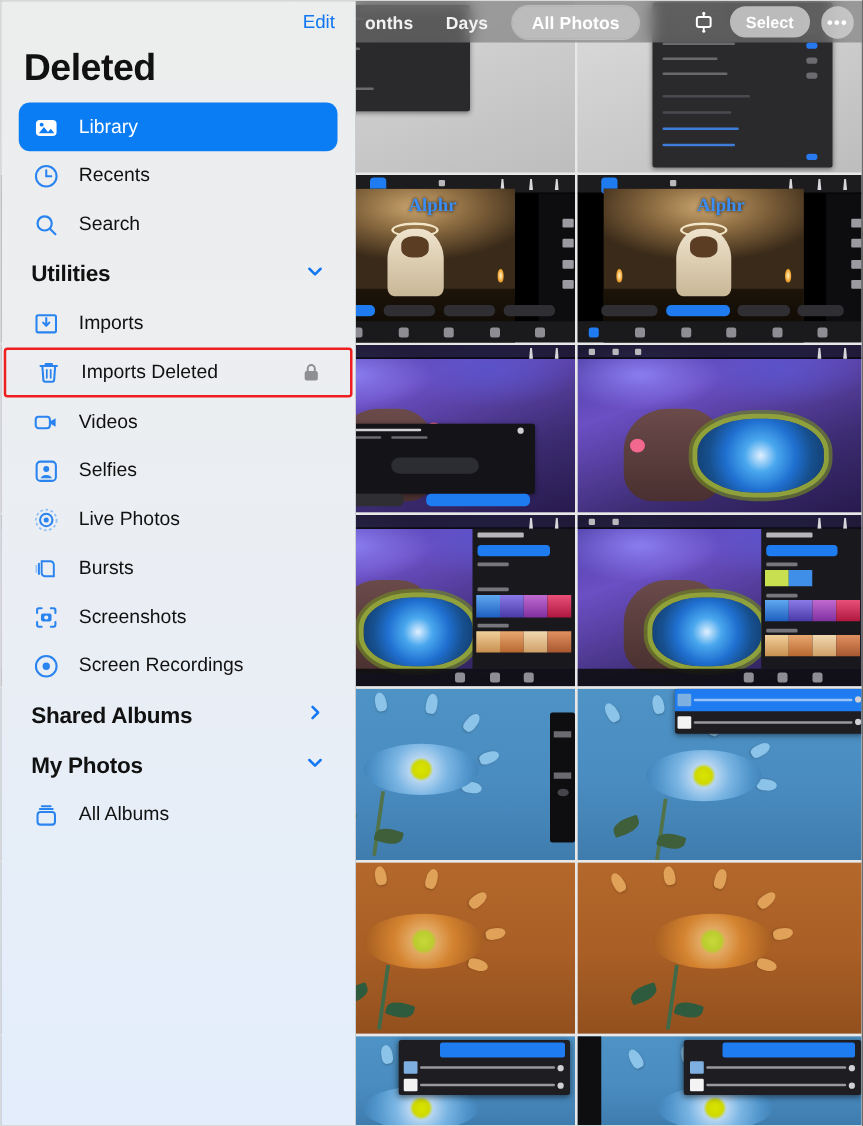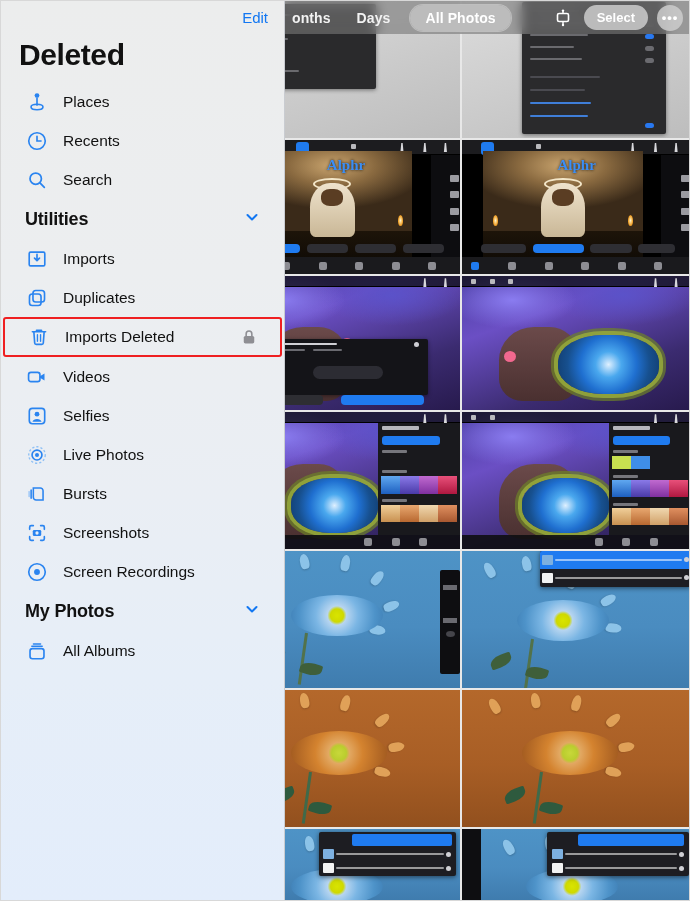--- a/index.html
+++ b/index.html
@@ -837,33 +837,33 @@
   </div>
 
   <div id="sidebar">
 
     <div id="sb-top">
       <div id="edit-btn">Edit</div>
     </div>
 
     <div id="sb-title">Deleted</div>
 
-
-
-
-    <div class="sb-item">
-      <span class="sb-icon">
-        <svg width="22" height="22" viewBox="0 0 24 24">
-          <circle cx="12" cy="5" r="2.6" fill="#2a84f0"></circle>
-          <line x1="12" y1="7.6" x2="12" y2="16" stroke="#2a84f0" stroke-width="1.8"></line>
-          <ellipse cx="12" cy="17.5" rx="6.5" ry="3" fill="none" stroke="#2a84f0" stroke-width="1.8"></ellipse>
-        </svg>
-      </span>
-      <span class="sb-label">Places</span>
-    </div>
+    <div class="sb-item selected">
+      <span class="sb-icon">
+        <svg width="22" height="22" viewBox="0 0 24 24">
+          <rect x="3" y="5.5" width="18" height="14" rx="3.5" fill="#fff"></rect>
+          <path d="M5.5 17 L10 11.5 L13.5 16 L16 13 L19 17 Z" fill="#0a7cf4"></path>
+          <circle cx="8" cy="9.5" r="1.7" fill="#0a7cf4"></circle>
+        </svg>
+      </span>
+      <span class="sb-label">Library</span>
+    </div>
+
+
+
 
 
     <div class="sb-item">
       <span class="sb-icon">
         <svg width="22" height="22" viewBox="0 0 24 24">
           <circle cx="12" cy="12" r="9" fill="none" stroke="#2a84f0" stroke-width="1.8"></circle>
           <path d="M12 6.8V12h4.4" fill="none" stroke="#2a84f0" stroke-width="1.8" stroke-linecap="round"></path>
         </svg>
       </span>
       <span class="sb-label">Recents</span>
@@ -891,29 +891,20 @@
     <div class="sb-item">
       <span class="sb-icon">
         <svg width="22" height="22" viewBox="0 0 24 24">
           <path d="M5 4.5h14a1.5 1.5 0 0 1 1.5 1.5v12a1.5 1.5 0 0 1-1.5 1.5H5A1.5 1.5 0 0 1 3.5 18V6A1.5 1.5 0 0 1 5 4.5z" fill="none" stroke="#2a84f0" stroke-width="1.8"></path>
           <path d="M12 7v6.4M9.3 11l2.7 2.8L14.7 11" fill="none" stroke="#2a84f0" stroke-width="1.8" stroke-linecap="round" stroke-linejoin="round"></path>
         </svg>
       </span>
       <span class="sb-label">Imports</span>
     </div>
 
-    <div class="sb-item">
-      <span class="sb-icon">
-        <svg width="22" height="22" viewBox="0 0 24 24">
-          <rect x="7.6" y="3.8" width="12.6" height="12.6" rx="3" fill="none" stroke="#2a84f0" stroke-width="1.8"></rect>
-          <rect x="3.8" y="7.6" width="12.6" height="12.6" rx="3" fill="none" stroke="#2a84f0" stroke-width="1.8"></rect>
-        </svg>
-      </span>
-      <span class="sb-label">Duplicates</span>
-    </div>
 
     <div class="sb-item highlight">
       <span class="sb-icon">
         <svg width="22" height="22" viewBox="0 0 24 24">
           <path d="M4.8 6.3h14.4" stroke="#2a84f0" stroke-width="1.8" stroke-linecap="round"></path>
           <path d="M9.3 6.3V4.6h5.4v1.7" fill="none" stroke="#2a84f0" stroke-width="1.8" stroke-linejoin="round"></path>
           <path d="M6.4 6.3l.9 12.2a1.6 1.6 0 0 0 1.6 1.5h6.2a1.6 1.6 0 0 0 1.6-1.5l.9-12.2" fill="none" stroke="#2a84f0" stroke-width="1.8" stroke-linejoin="round"></path>
           <path d="M10.3 9.6v7M13.7 9.6v7" stroke="#2a84f0" stroke-width="1.5" stroke-linecap="round"></path>
         </svg>
       </span>
@@ -984,20 +975,28 @@
     <div class="sb-item">
       <span class="sb-icon">
         <svg width="22" height="22" viewBox="0 0 24 24">
           <circle cx="12" cy="12" r="9" fill="none" stroke="#2a84f0" stroke-width="1.8"></circle>
           <circle cx="12" cy="12" r="3.2" fill="#2a84f0"></circle>
         </svg>
       </span>
       <span class="sb-label">Screen Recordings</span>
     </div>
 
+    <div class="sb-header">
+      <span class="sb-header-label">Shared Albums</span>
+      <span class="sb-chev">
+        <svg width="16" height="16" viewBox="0 0 16 16">
+            <path d="M6 3.5 L10.5 8 L6 12.5" fill="none" stroke="#1277f2" stroke-width="2" stroke-linecap="round" stroke-linejoin="round"></path>
+          </svg>
+      </span>
+    </div>
 
     <div class="sb-header">
       <span class="sb-header-label">My Photos</span>
       <span class="sb-chev">
         <svg width="16" height="16" viewBox="0 0 16 16">
             <path d="M3.5 6 L8 10.5 L12.5 6" fill="none" stroke="#1277f2" stroke-width="2" stroke-linecap="round" stroke-linejoin="round"></path>
           </svg>
       </span>
     </div>
 

